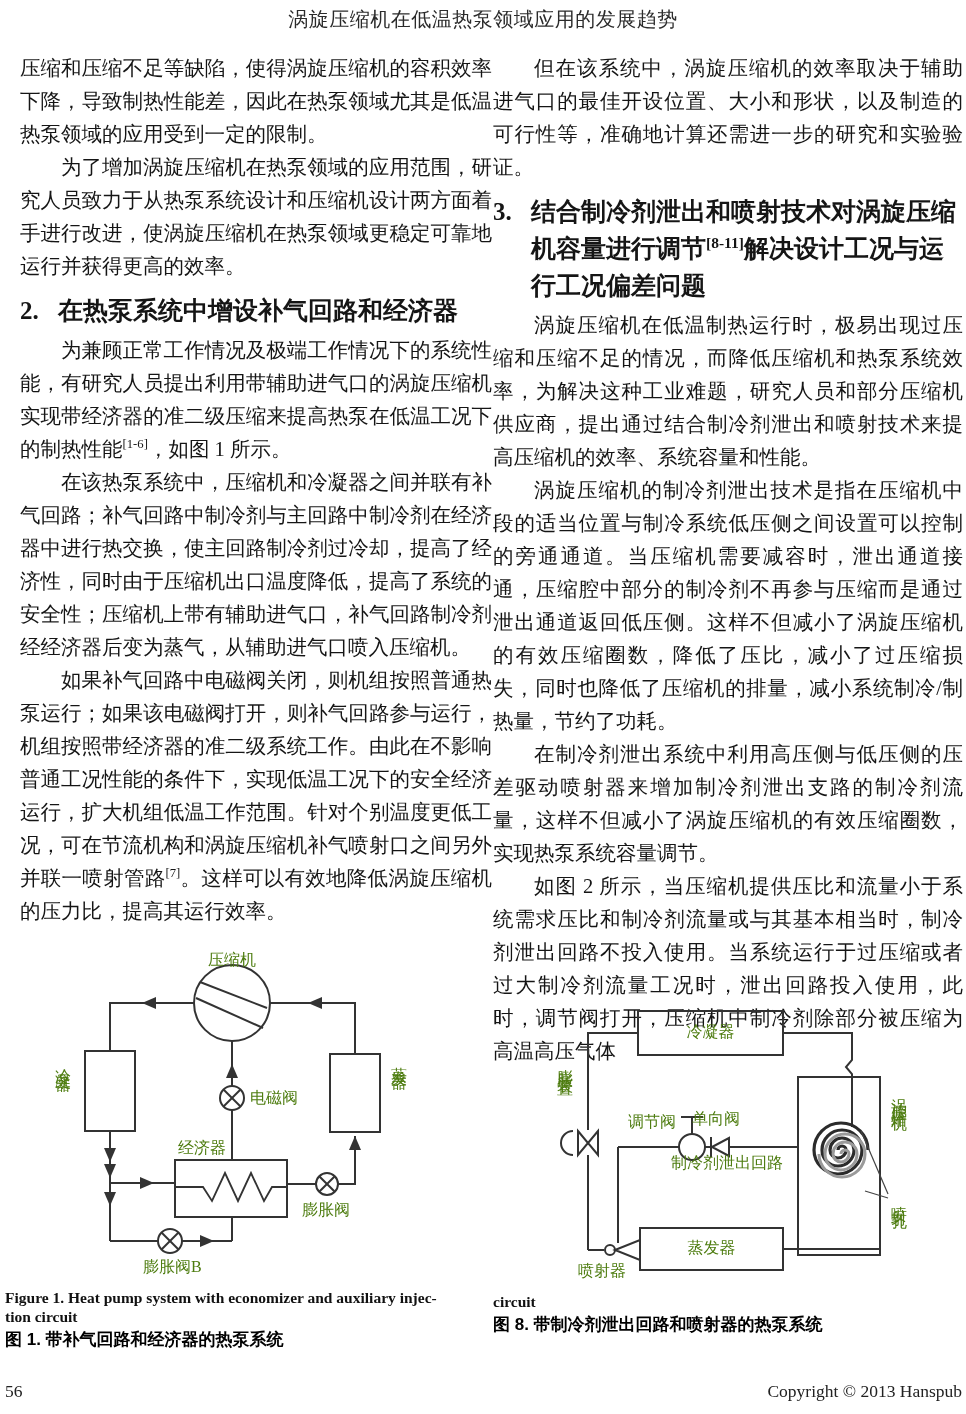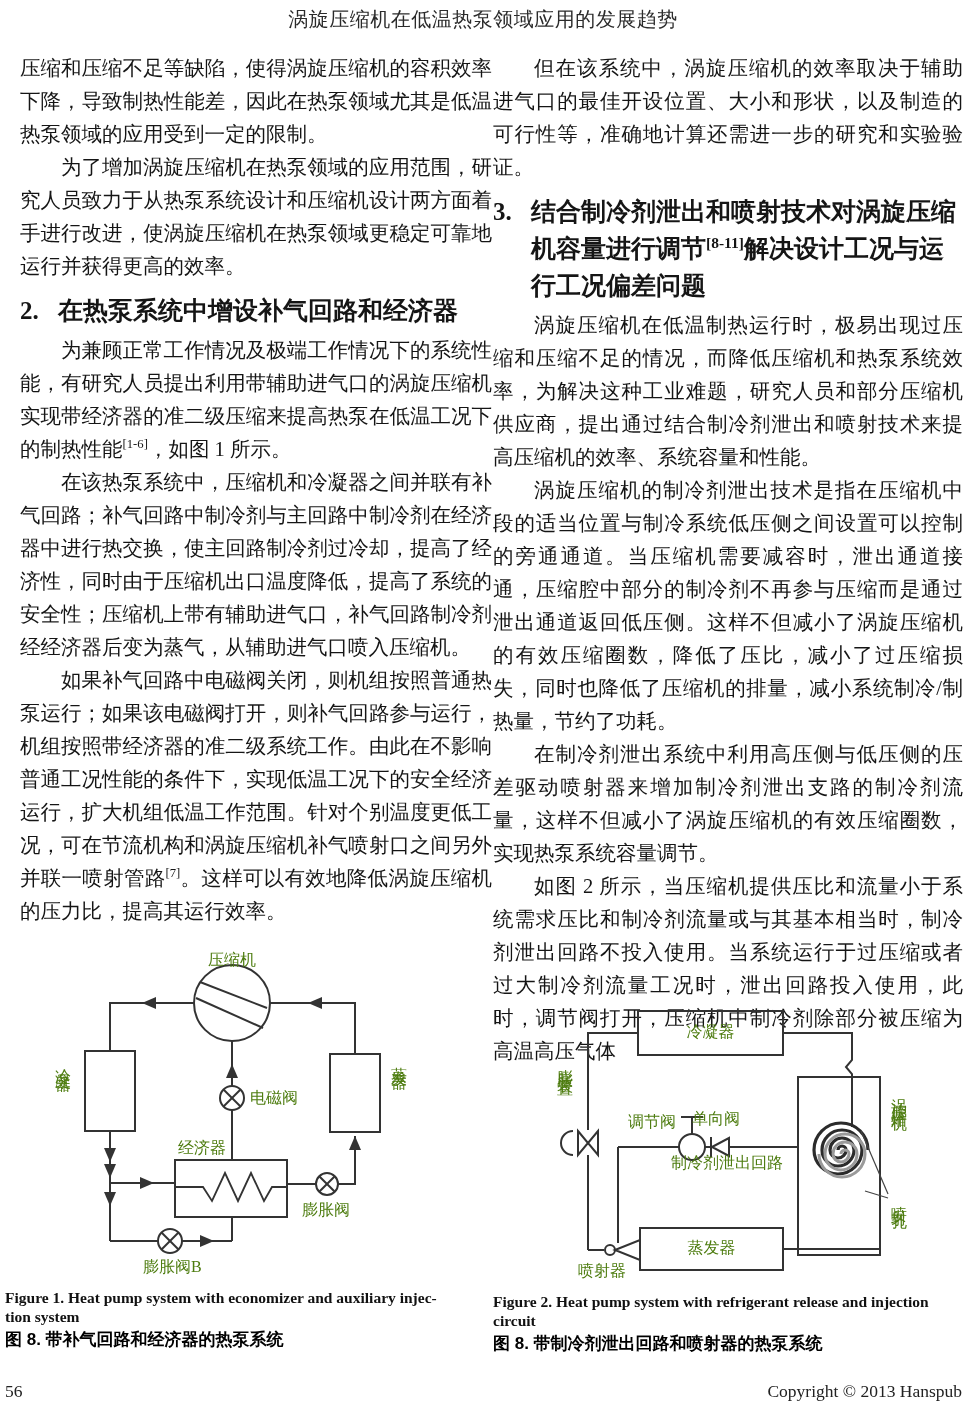--- a/index.html
+++ b/index.html
@@ -124,23 +124,23 @@
     <div class="dlabel" style="left:160px;top:12px;width:84px;text-align:center;">压缩机</div>
     <div class="dlabel vlabel" style="left:22px;top:118px;">冷凝器</div>
     <div class="dlabel vlabel" style="left:358px;top:116px;">蒸发器</div>
     <div class="dlabel" style="left:220px;top:150px;">电磁阀</div>
     <div class="dlabel" style="left:148px;top:200px;">经济器</div>
     <div class="dlabel" style="left:272px;top:262px;">膨胀阀</div>
     <div class="dlabel" style="left:113px;top:319px;">膨胀阀B</div>
   </div>
   <div class="caption caption-en">
     <div>Figure 1. Heat pump system with economizer and auxiliary injec-</div>
-    <div>tion system</div>
-  </div>
-  <div class="caption caption-zh">图 8. 带补气回路和经济器的热泵系统</div>
+    <div>tion circuit</div>
+  </div>
+  <div class="caption caption-zh">图 1. 带补气回路和经济器的热泵系统</div>
 </div>
 
 <div class="figure" id="figure2">
   <div class="diagram" id="fig2-diagram">
     <svg width="400" height="292" viewBox="0 0 400 292">
       <g stroke="#333" stroke-width="2" fill="none">
 
         <rect x="118" y="11" width="145" height="44"></rect>
 
         <polyline points="118,33 68,33 68,130"></polyline>
@@ -184,21 +184,20 @@
     <div class="dlabel vlabel" style="left:34px;top:56px;">膨胀装置</div>
     <div class="dlabel" style="left:108px;top:112px;">调节阀</div>
     <div class="dlabel" style="left:172px;top:101px;margin-top:8px;">单向阀</div>
     <div class="dlabel" style="left:151px;top:153px;">制冷剂泄出回路</div>
     <div class="dlabel vlabel" style="left:368px;top:86px;">涡旋压缩机</div>
     <div class="dlabel vlabel" style="left:368px;top:193px;">喷射孔</div>
     <div class="dlabel boxlabel" style="left:120px;top:238px;width:143px;">蒸发器</div>
     <div class="dlabel" style="left:58px;top:261px;">喷射器</div>
   </div>
   <div class="caption caption-en">
-    <div>Figure 2. Heat pump system with refrigerant release and injection</div>
     <div>circuit</div>
   </div>
   <div class="caption caption-zh">图 8. 带制冷剂泄出回路和喷射器的热泵系统</div>
 </div>
 
 <div id="page-footer">
   <span id="footer-page-num">56</span>
   <span id="footer-copyright">Copyright © 2013 Hanspub</span>
 </div>
 

